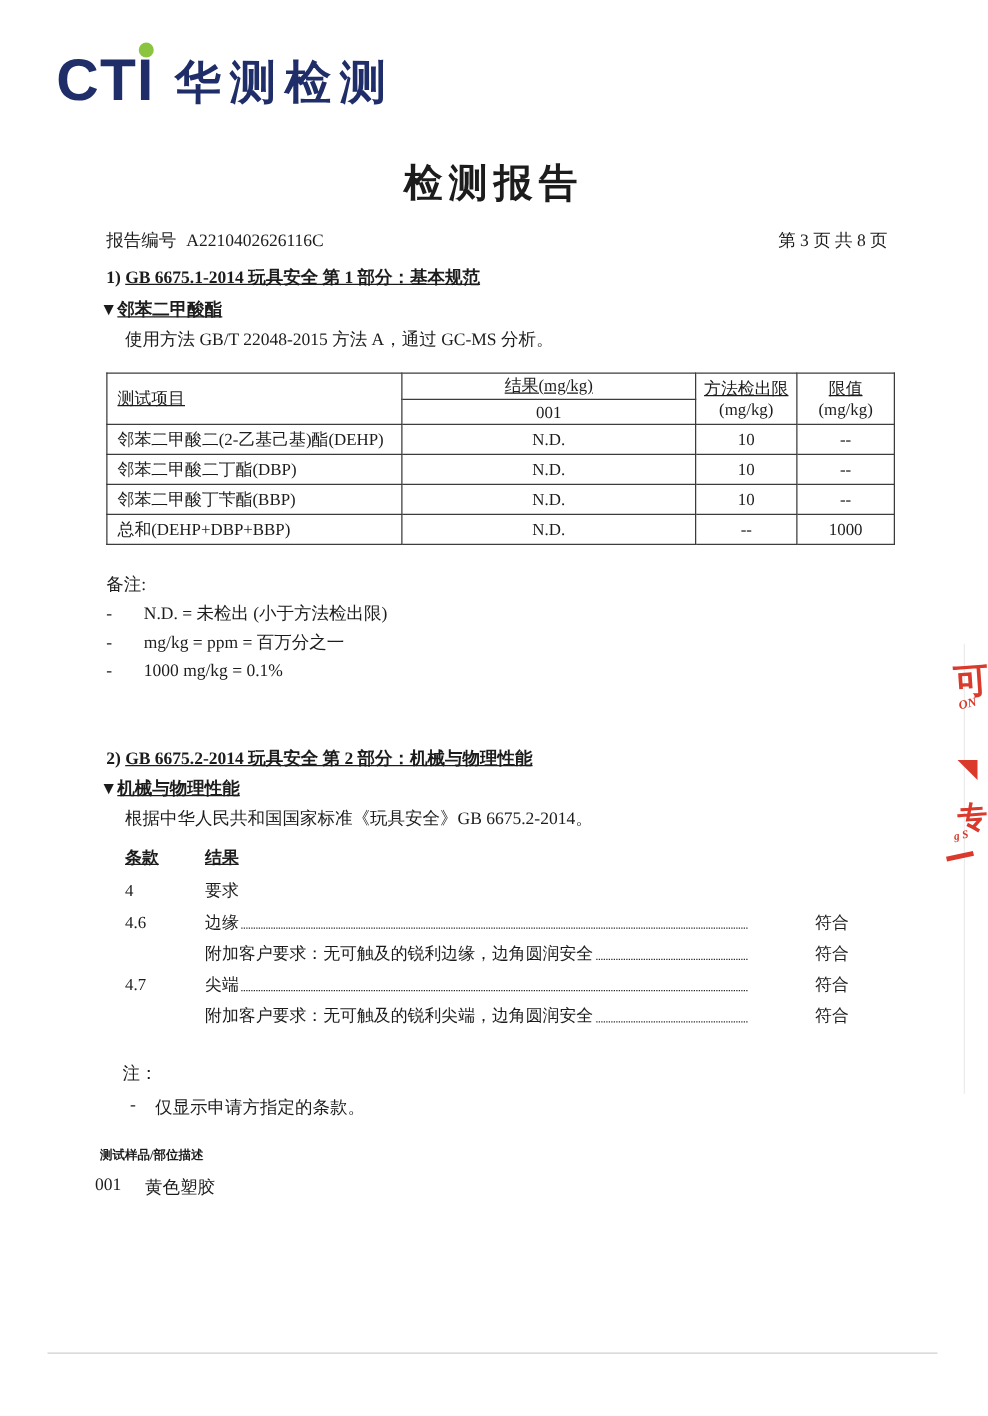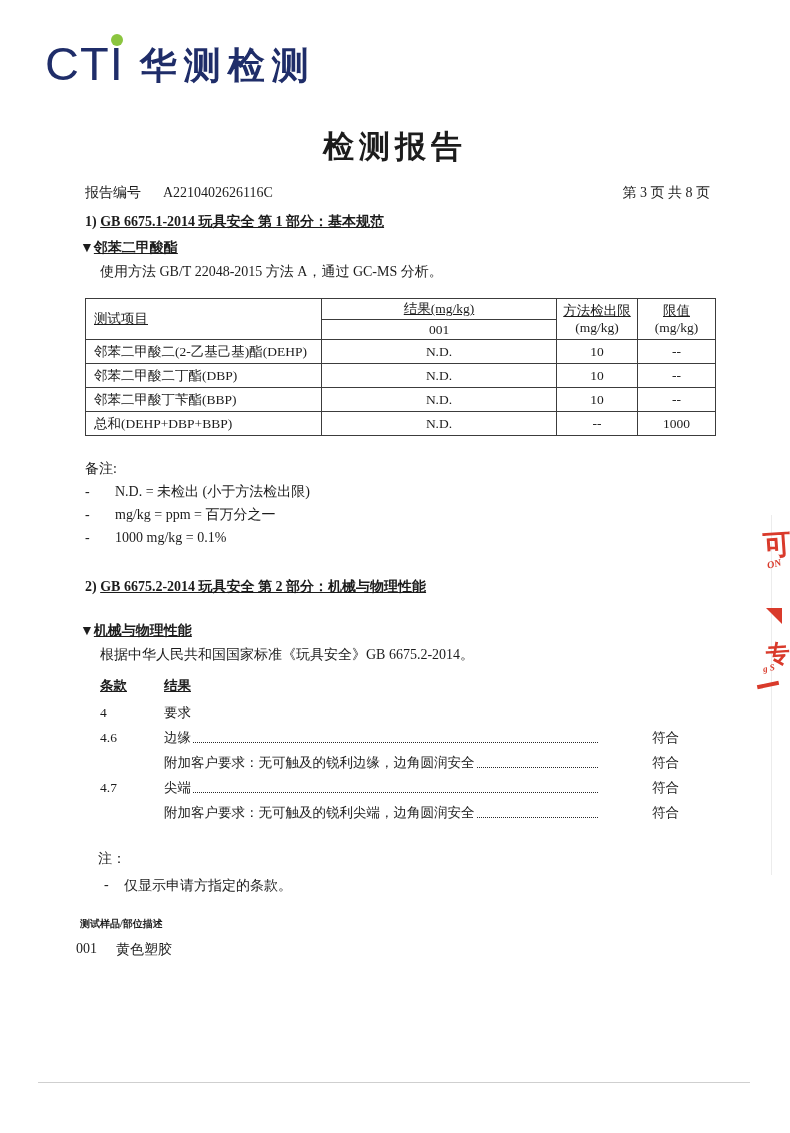--- a/index.html
+++ b/index.html
@@ -7,32 +7,32 @@
   .page {
     position:relative; width:790px; height:1133px; background:#ffffff;
     overflow:hidden; font-family:"Liberation Serif","DejaVu Serif",serif;
     color:#1c1c1c;
   }
   .u { text-decoration:underline; }
 
   
   .logo { position:absolute; top:44px; left:45px; display:flex; align-items:flex-end; }
   .logo-cti { position:relative; font-family:"Liberation Sans","DejaVu Sans",sans-serif;
-    font-weight:normal; font-size:47px; line-height:40px; letter-spacing:1px; color:#1f2d69; }
+    font-weight:bold; font-size:47px; line-height:40px; letter-spacing:1px; color:#1f2d69; }
   .logo-dot { position:absolute; top:-10px; right:1px; width:12px; height:12px;
     border-radius:50%; background:#8bc53f; }
   .logo-cn { font-weight:bold; font-size:37px; line-height:37px; letter-spacing:7px;
     color:#1f2d69; margin-left:16px; font-family:"Liberation Sans","DejaVu Sans",sans-serif; }
 
   
   .title { position:absolute; top:126px; left:0; width:100%; text-align:center;
     font-size:31px; font-weight:bold; letter-spacing:5px; }
   .report-row { position:absolute; top:184px; left:85px; width:625px;
     display:flex; justify-content:space-between; font-size:14px; }
-  .report-no-label { margin-right:22px; }
+  .report-no-label { margin-right:8px; }
 
   
   .sec-heading { position:absolute; left:85px; font-size:14px; font-weight:bold; }
   .sec-sub { position:absolute; left:80px; font-size:14px; font-weight:bold; }
   .plain-line { position:absolute; left:100px; font-size:14px; }
 
   
   table.t1 { position:absolute; top:298px; left:85px; width:630px;
     border-collapse:collapse; table-layout:fixed; font-size:13.5px; }
   table.t1 td { border:1px solid #3c3c3c; text-align:center; vertical-align:middle;
@@ -173,21 +173,21 @@
     <div class="remark-line">
       <span class="dash">-</span>
       <span>mg/kg = ppm =  百万分之一</span>
     </div>
     <div class="remark-line">
       <span class="dash">-</span>
       <span>1000 mg/kg = 0.1%</span>
     </div>
   </div>
 
-  <div class="sec-heading" style="top:578px;">
+  <div class="sec-heading" style="top:598px;">
     <span>2)</span>
     <span class="u">GB 6675.2-2014 玩具安全  第  2  部分：机械与物理性能</span>
   </div>
   <div class="sec-sub" style="top:622px;">
     <span>▼</span><span class="u">机械与物理性能</span>
   </div>
   <div class="plain-line" style="top:646px;">根据中华人民共和国国家标准《玩具安全》GB 6675.2-2014。</div>
 
   <div class="clause-table">
     <div class="clause-hdr">

